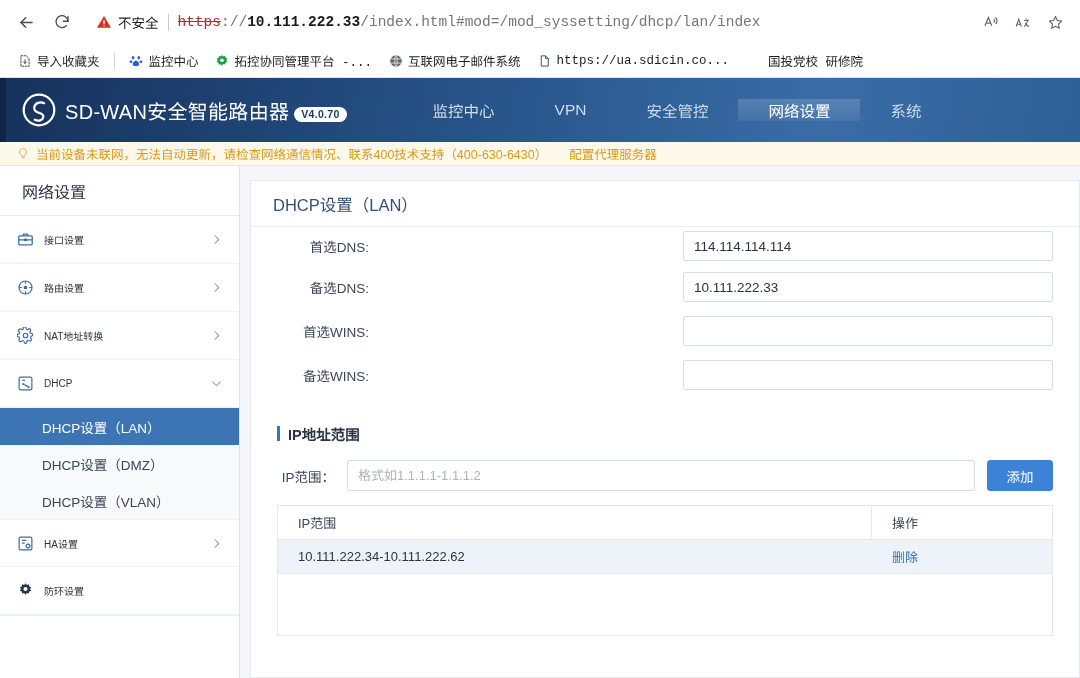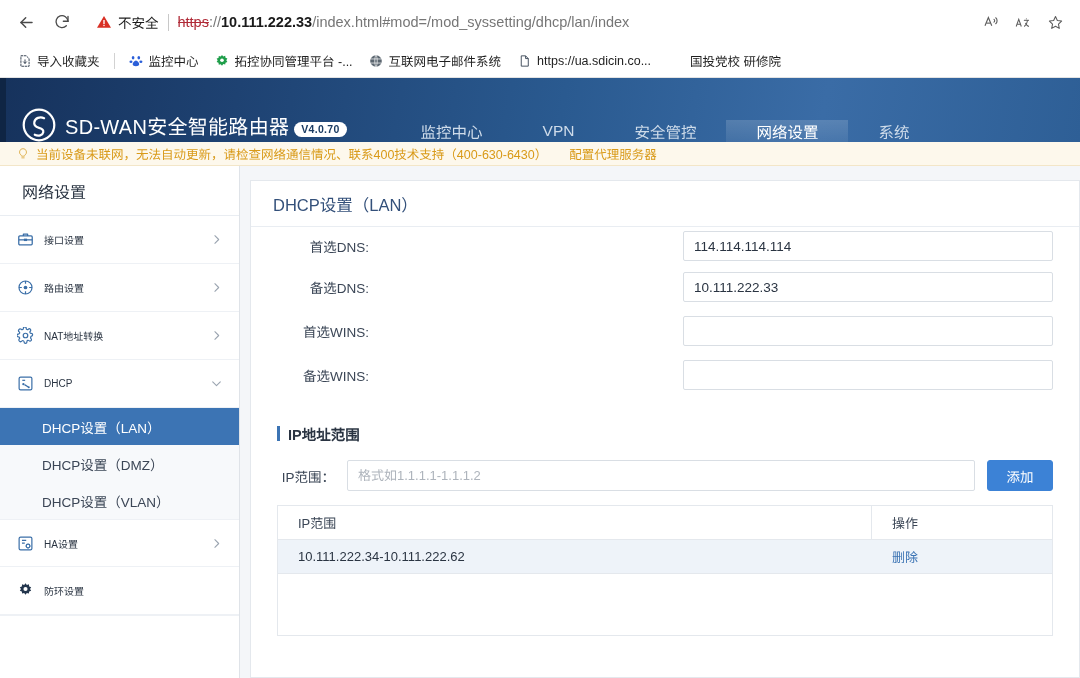--- a/index.html
+++ b/index.html
@@ -4,21 +4,21 @@
 <style>
   * { box-sizing: border-box; margin: 0; padding: 0; }
   html, body {
     width: 1080px; height: 678px;
     font-family: "Liberation Sans", "DejaVu Sans", sans-serif;
     background: #ffffff;
     overflow: hidden;
   }
 
   
-  .browser-chrome { width: 1080px; background: #ffffff; }
+  .browser-chrome { width: 1080px; background: #ffffff; font-family: Liberation Mono, monospace; }
 
   .toolbar {
     height: 44px;
     display: flex;
     align-items: center;
     padding: 0 10px;
     gap: 4px;
   }
   .nav-btn {
     width: 32px; height: 32px;
@@ -96,23 +96,24 @@
   }
   .bm-ico { width: 15px; height: 15px; flex: none; display: flex; align-items: center; justify-content: center; }
   .bm-sep { width: 1px; height: 16px; background: #d2d2d2; margin: 0 5px; flex: none; }
 
   
   .app { width: 1080px; height: 600px; display: flex; flex-direction: column; }
 
   .appbar {
     height: 64px;
     display: flex;
-    align-items: flex-end;
+    align-items: center;
     background: linear-gradient(100deg, #16325c 0%, #1e4272 22%, #2a5a90 52%, #3a6ca6 76%, #2e5f96 100%);
     position: relative;
+    gap: 12px;
   }
   .appbar::before {
     content:"";
     position:absolute; left:0; top:0; bottom:0; width:6px;
     background:#0f2544;
   }
   .brand {
     display: flex; align-items: center;
     gap: 9px;
     padding-left: 22px;

